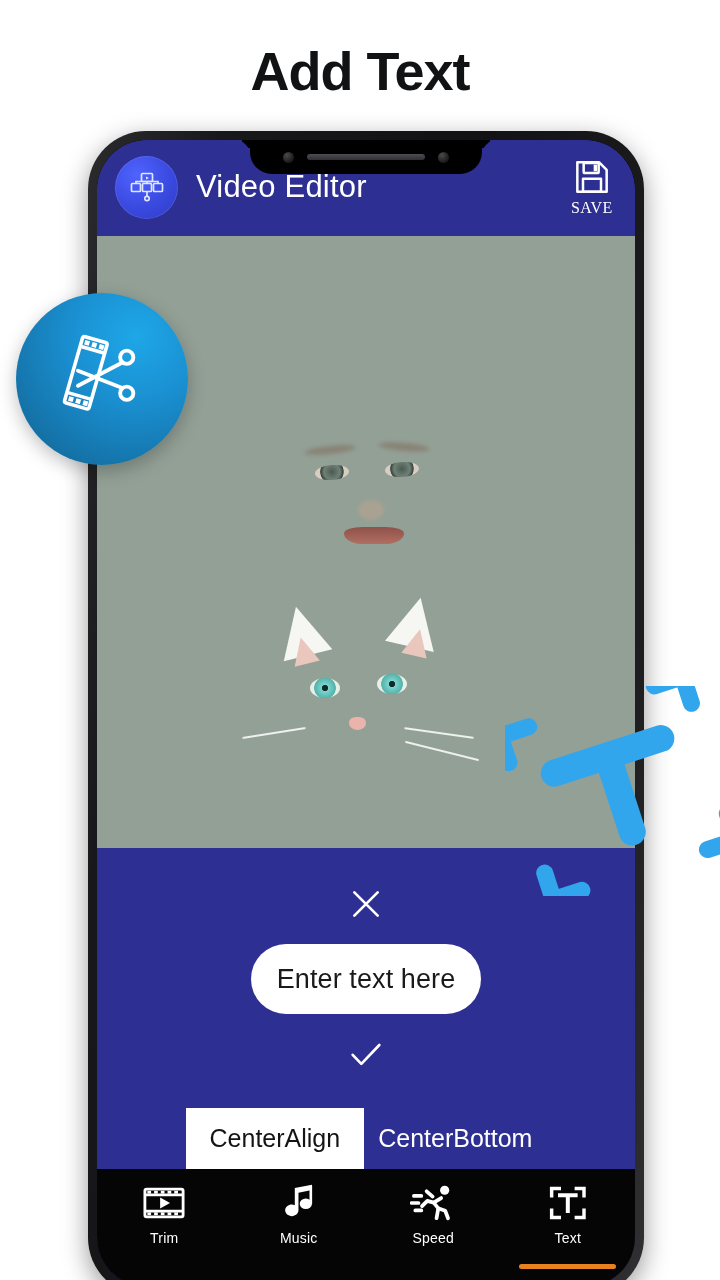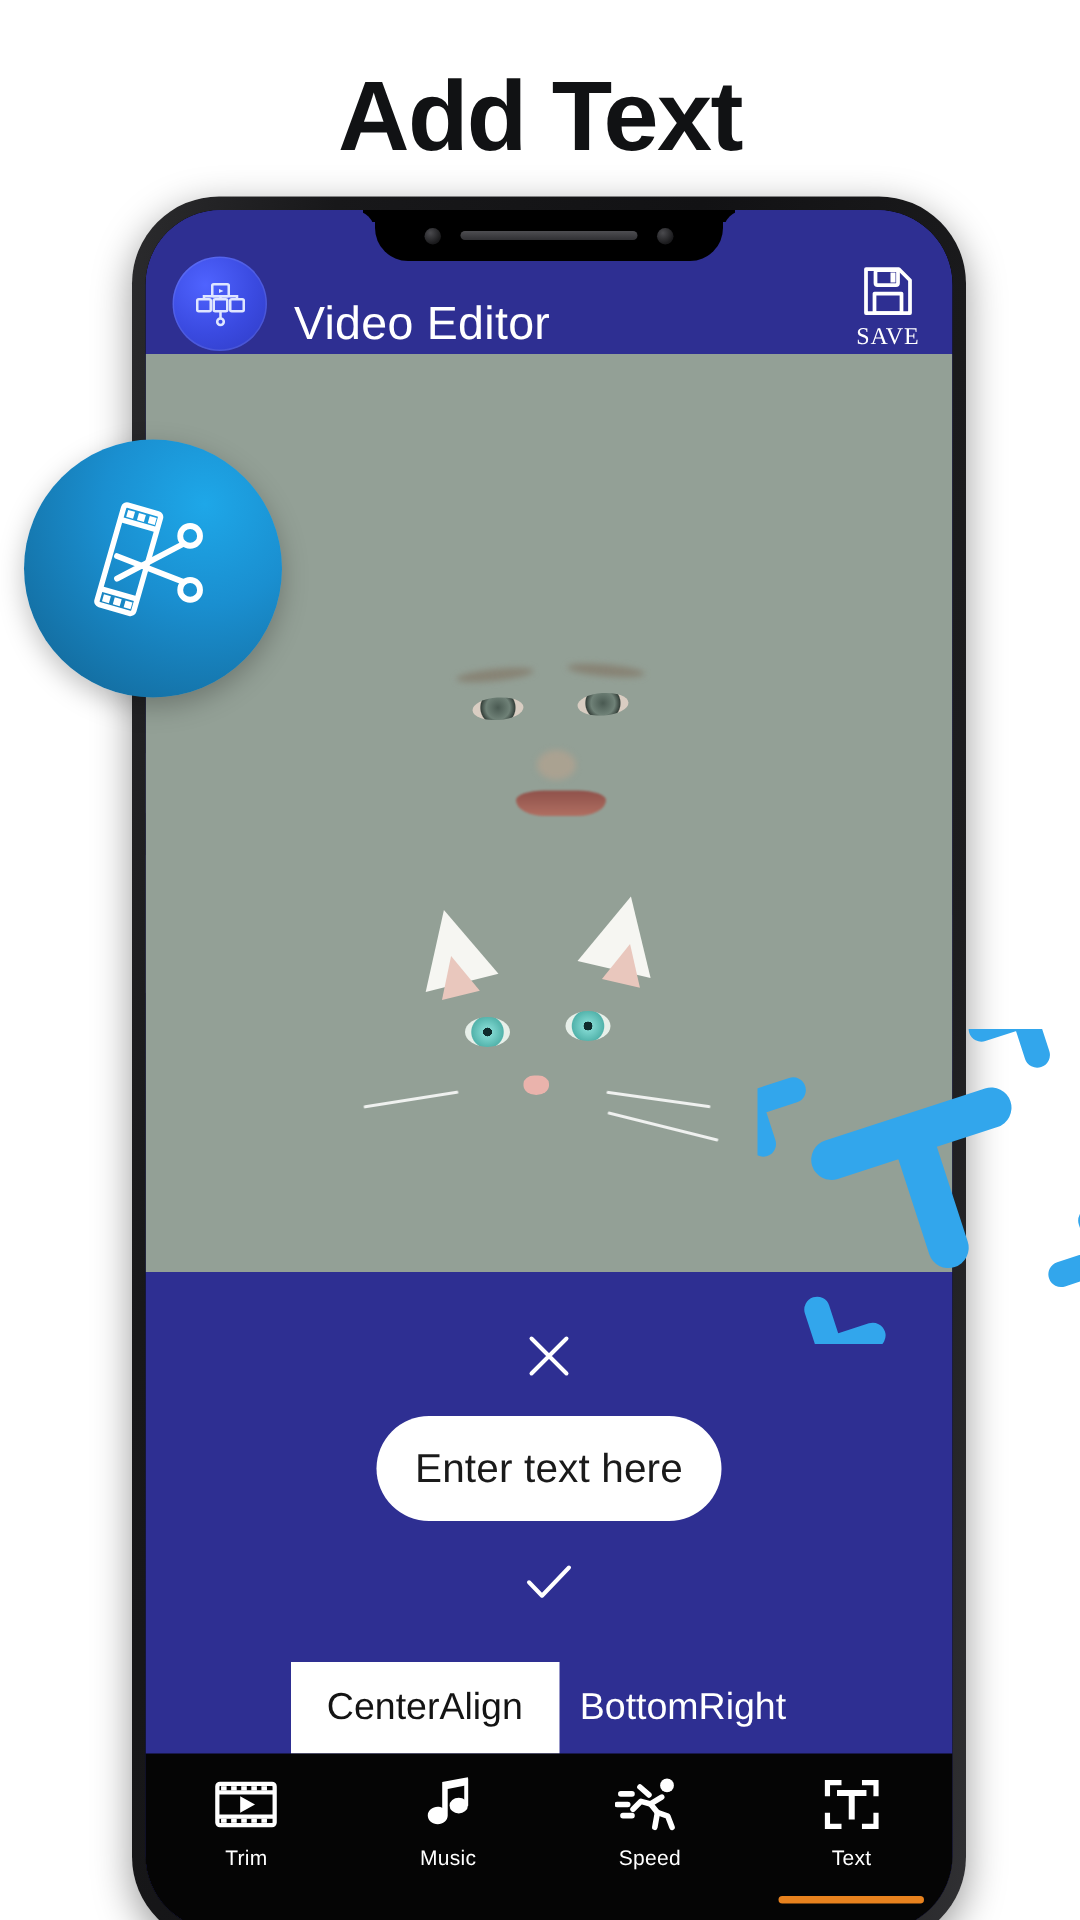--- a/index.html
+++ b/index.html
@@ -5,21 +5,21 @@
   * { margin:0; padding:0; box-sizing:border-box; }
   html,body{
     width:720px; height:1280px; background:#ffffff;
     font-family:"Liberation Sans", sans-serif; overflow:hidden;
   }
   #stage{ position:relative; width:720px; height:1280px; background:#fff; }
 
   
   .headline{
     position:absolute; top:44px; left:0; width:720px;
-    text-align:center; font-size:66px; font-weight:bold;
+    text-align:center; font-size:54px; font-weight:bold;
     letter-spacing:-1px; color:#111214; line-height:1.0;
   }
 
   
   .phone{
     position:absolute; left:88px; top:131px;
     width:556px; height:1165px;
     background:linear-gradient(100deg,#2b2b2d 0%,#18181a 18%,#121214 50%,#1d1d1f 84%,#313134 100%);
     border-radius:58px;
     box-shadow:0 8px 26px rgba(0,0,0,.40);
@@ -55,21 +55,21 @@
   .notch:before{ left:-15px; border-top-right-radius:15px; box-shadow:7px -7px 0 0 #000; }
   .notch:after { right:-15px; border-top-left-radius:15px; box-shadow:-7px -7px 0 0 #000; }
   .cam{ width:11px; height:11px; border-radius:50%;
         background:radial-gradient(circle at 35% 30%,#4a4a4e,#1a1a1c 70%); }
   .speaker{ width:118px; height:6px; border-radius:4px;
         background:linear-gradient(180deg,#4e4e52,#303033); }
 
   
   .app-header{
     position:relative; z-index:10; height:96px; flex:0 0 96px;
-    background:#2E2F92; display:flex; align-items:flex-end; padding:0 22px 2px 18px;
+    background:#2E2F92; display:flex; align-items:center; padding:0 22px 2px 18px;
   }
   .app-icon{
     width:63px; height:63px; border-radius:50%;
     background:radial-gradient(circle at 35% 30%,#4f63ff 0%,#3a4ae0 55%,#2f3bc4 100%);
     display:flex; align-items:center; justify-content:center; flex:0 0 63px;
     box-shadow:0 0 0 1px rgba(255,255,255,.10) inset;
   }
   .app-title{
     margin-left:18px; color:#fff; font-size:31px; font-weight:400;
     letter-spacing:.2px; flex:1;
@@ -268,21 +268,21 @@
             <div class="text-field" placeholder="Enter text here">Enter text here</div>
             <div class="icon-check">
               <svg class="svgw" width="40" height="40" viewBox="0 0 24 24" fill="none" stroke="#ffffff" stroke-width="1.6" stroke-linecap="round" stroke-linejoin="round">
                 <path d="M4 12.5l5.2 5.4L20 6.6"></path>
               </svg>
             </div>
           </div>
 
           <div class="align-row">
             <div class="align-opt active">CenterAlign</div>
-            <div class="align-opt">BottomRight</div>
+            <div class="align-opt">CenterBottom</div>
           </div>
         </div>
 
         <div class="bottom-nav">
 
           <div class="nav-item">
             <svg class="svgw" width="46" height="40" viewBox="0 0 26 22" fill="none" stroke="#ffffff" stroke-width="1.6">
               <rect x="2.2" y="3.2" width="21.6" height="15.6" rx="1"></rect>
               <path d="M2.2 6.4h21.6M2.2 15.6h21.6"></path>
               <g fill="#ffffff" stroke="none">

